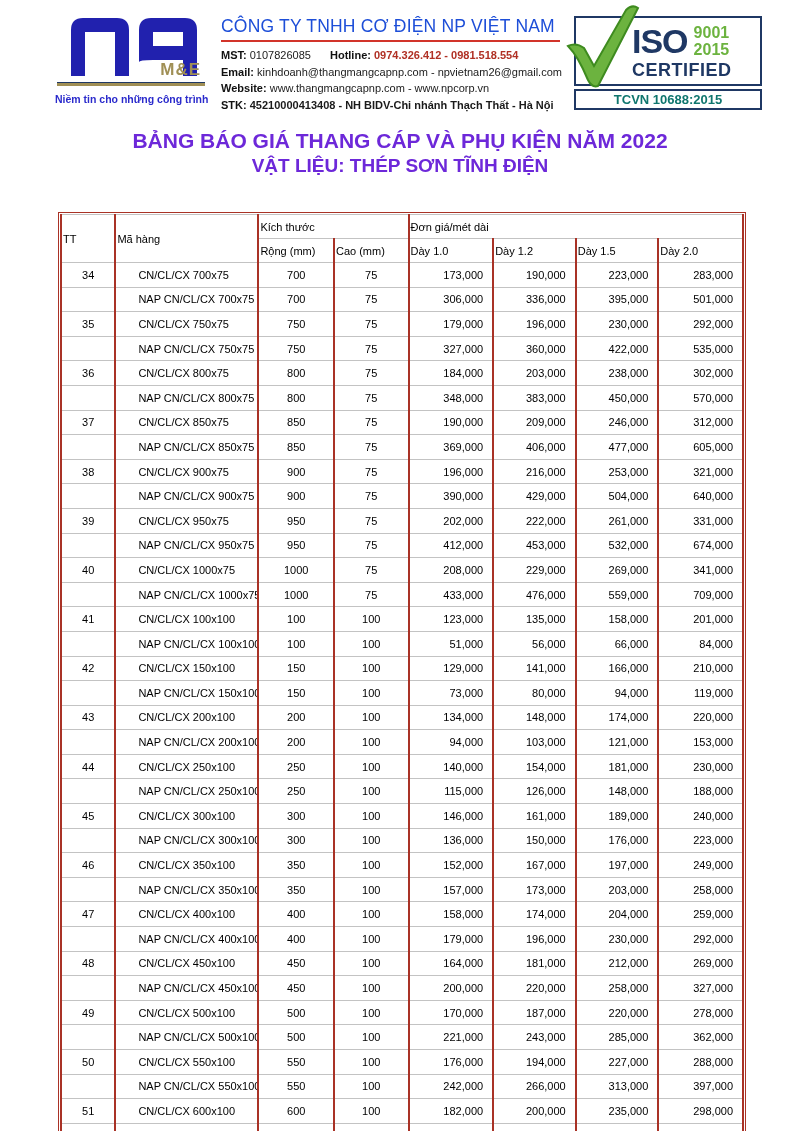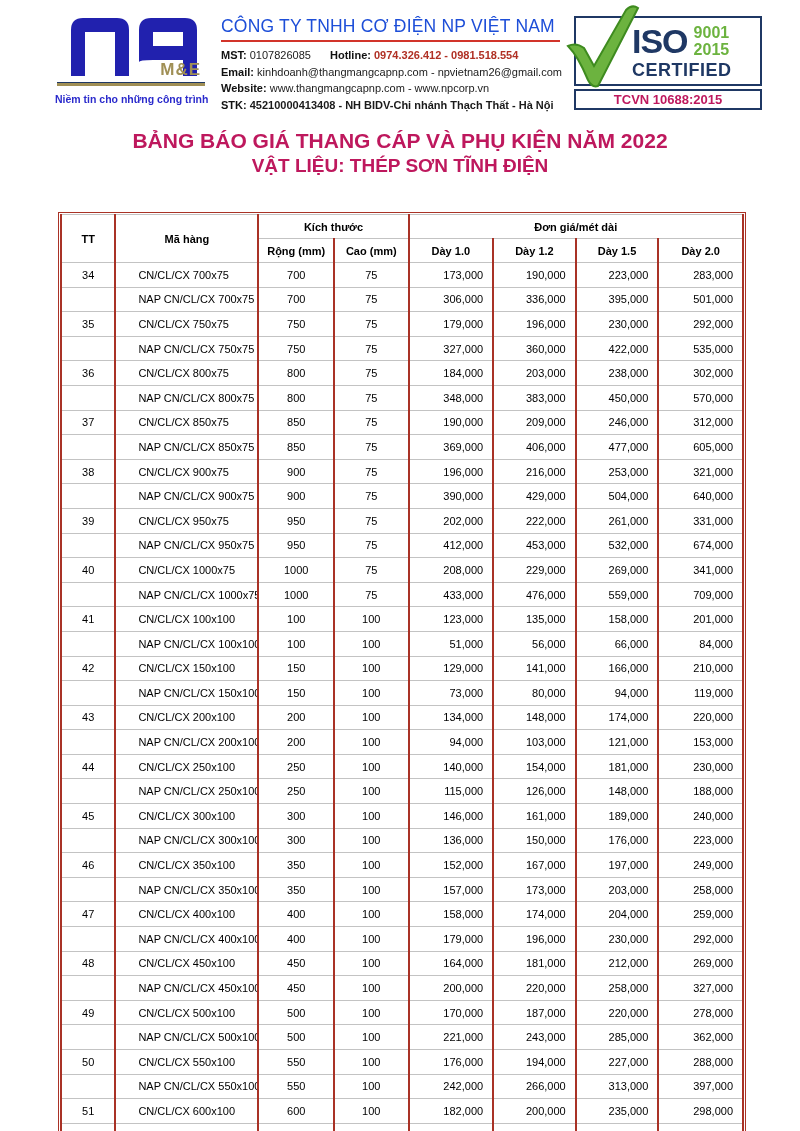--- a/index.html
+++ b/index.html
@@ -24,39 +24,39 @@
   .stk-line{font-weight:bold;}
 
   .iso-badge{flex:0 0 188px;width:188px;position:relative;margin-top:2px;}
   .iso-box{border:2px solid #1f3864;height:66px;position:relative;background:#fff;
            display:flex;flex-direction:column;justify-content:center;padding-left:56px;}
   .iso-row{display:flex;align-items:center;line-height:1;}
   .iso-word{font-size:34px;font-weight:bold;color:#1f3864;letter-spacing:-1px;line-height:.9;}
   .iso-nums{margin-left:6px;color:#6cb33f;font-weight:bold;font-size:16px;line-height:1.05;margin-top:2px;}
   .iso-certified{font-size:18px;font-weight:bold;color:#1f3864;letter-spacing:.5px;line-height:1;margin-top:2px;}
   .check-wrap{position:absolute;left:-14px;top:-16px;width:78px;height:86px;}
-  .tcvn-box{border:2px solid #1f3864;margin-top:3px;text-align:center;font-weight:bold;color:#be185d;
+  .tcvn-box{border:2px solid #1f3864;margin-top:3px;text-align:center;font-weight:bold;color:#0f766e;
             font-size:13px;padding:1px 0;background:#fff;}
 
   
-  .titles{position:absolute;top:128px;left:0;right:0;text-align:center;color:#be185d;}
+  .titles{position:absolute;top:128px;left:0;right:0;text-align:center;color:#6d28d9;}
   .title-1{font-size:21px;font-weight:bold;line-height:1.25;}
   .title-2{font-size:19px;font-weight:bold;line-height:1.25;}
   .title-3{font-size:12.5px;font-style:italic;margin-top:3px;}
 
   
   .table-wrap{position:absolute;top:212px;left:58px;width:684px;border:1px solid #a93226;padding:1px;background:#fff;}
   table.price{border-collapse:collapse;table-layout:fixed;width:100%;background:#fff;}
   .price th,.price td{
     border-left:2px solid #a93226;border-right:2px solid #a93226;
     border-top:1px solid #c3c3c3;border-bottom:1px solid #c3c3c3;
     font-size:11px;overflow:hidden;white-space:nowrap;
   }
   .price thead tr{height:24px;}
-  .price th{font-weight:bold;text-align:center;color:#000;}
+  .price th{font-weight:normal;text-align:left;color:#000;}
   .price tbody td{height:21.6px;color:#000;}
   .c-tt{text-align:center;}
   .c-code{text-align:left;padding-left:22px;}
   .c-w,.c-h{text-align:center;}
   .c-d10,.c-d12,.c-d15,.c-d20{text-align:right;padding-right:9px;}
 </style>
 </head>
 <body>
 
 <div class="page">

